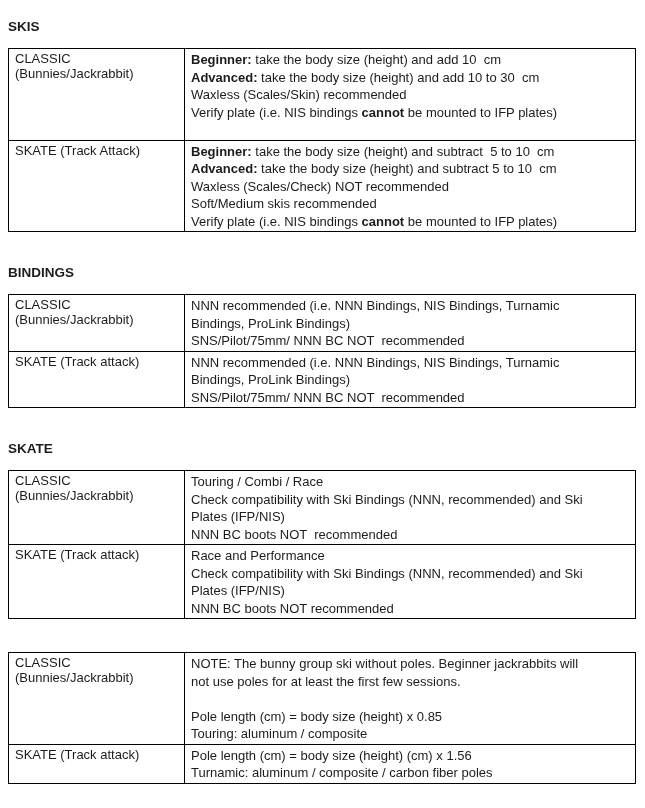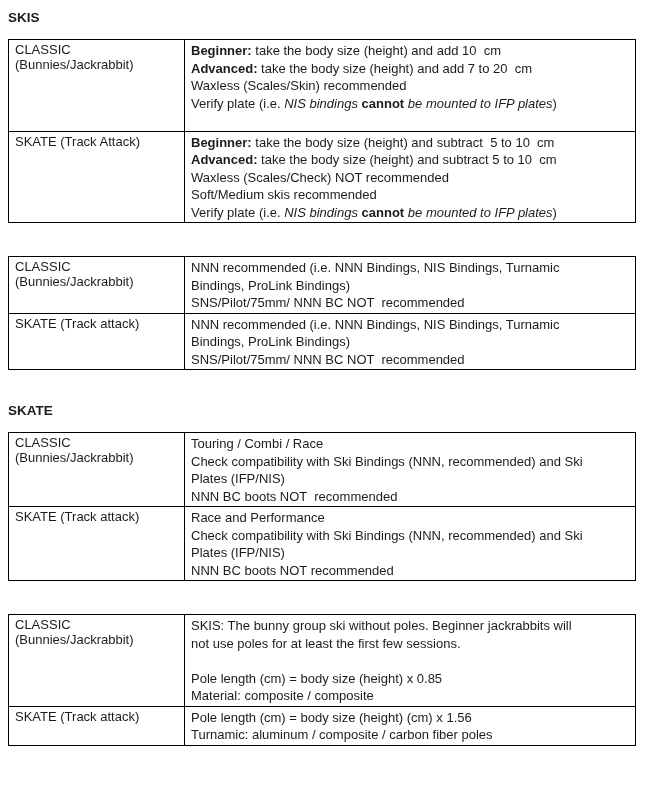--- a/index.html
+++ b/index.html
@@ -17,55 +17,55 @@
     font-size: 13px;
   }
   main {
     padding: 7px 8px 0 8px;
   }
   .section + .section { margin-top: 33px; }
   .heading {
     font-size: 13.5px;
     font-weight: bold;
     line-height: 15px;
-    margin: 3px 0 14px 0;
+    margin: 12px 0 14px 0;
   }
   table.equip {
     border-collapse: collapse;
     table-layout: fixed;
     width: 628px;
   }
   table.equip td {
     border: 1.5px solid var(--border, #000000);
     vertical-align: top;
     padding: 2px 6px 1px 6px;
     overflow: hidden;
   }
   td.cat { width: 176px; }
   .line {
     line-height: 17.5px;
     min-height: 17.5px;
     white-space: pre;
   }
   .b { font-weight: bold; text-align: right; }
-  .i { font-style: italic; }
+  .i { }
 </style>
 </head>
 <body>
 
 <main id="doc">
   <section class="section">
     <h2 class="heading">SKIS</h2>
     <table class="equip">
       <tbody>
   <tr>
     <td class="cat">CLASSIC (Bunnies/Jackrabbit)</td>
     <td class="det">
               <div class="line"><span class="b">Beginner:</span><span> take the body size (height) and add 10  cm</span></div>
-              <div class="line"><span class="b">Advanced:</span><span> take the body size (height) and add 7 to 20  cm</span></div>
+              <div class="line"><span class="b">Advanced:</span><span> take the body size (height) and add 10 to 30  cm</span></div>
               <div class="line"><span>Waxless (Scales/Skin) recommended</span></div>
               <div class="line"><span>Verify plate (i.e. </span><span class="i">NIS bindings</span><span> </span><span class="b">cannot</span><span> </span><span class="i">be mounted to IFP plates</span><span>)</span></div>
               <div class="line"><span></span></div>
             </td>
   </tr>
 
   <tr>
     <td class="cat">SKATE (Track Attack)</td>
     <td class="det">
               <div class="line"><span class="b">Beginner:</span><span> take the body size (height) and subtract  5 to 10  cm</span></div>
@@ -73,20 +73,21 @@
               <div class="line"><span>Waxless (Scales/Check) NOT recommended</span></div>
               <div class="line"><span>Soft/Medium skis recommended</span></div>
               <div class="line"><span>Verify plate (i.e. </span><span class="i">NIS bindings</span><span> </span><span class="b">cannot</span><span> </span><span class="i">be mounted to IFP plates</span><span>)</span></div>
             </td>
   </tr>
 </tbody>
     </table>
   </section>
 
   <section class="section">
+    <h2 class="heading">BINDINGS</h2>
     <table class="equip">
       <tbody>
   <tr>
     <td class="cat">CLASSIC (Bunnies/Jackrabbit)</td>
     <td class="det">
               <div class="line"><span>NNN recommended (i.e. NNN Bindings, NIS Bindings, Turnamic</span></div>
               <div class="line"><span>Bindings, ProLink Bindings)</span></div>
               <div class="line"><span>SNS/Pilot/75mm/ NNN BC NOT  recommended</span></div>
             </td>
   </tr>
@@ -129,25 +130,25 @@
 </tbody>
     </table>
   </section>
 
   <section class="section">
     <table class="equip">
       <tbody>
   <tr>
     <td class="cat">CLASSIC (Bunnies/Jackrabbit)</td>
     <td class="det">
-              <div class="line"><span>SKIS: The bunny group ski without poles. Beginner jackrabbits will</span></div>
+              <div class="line"><span>NOTE: The bunny group ski without poles. Beginner jackrabbits will</span></div>
               <div class="line"><span>not use poles for at least the first few sessions.</span></div>
               <div class="line"><span></span></div>
               <div class="line"><span>Pole length (cm) = body size (height) x 0.85</span></div>
-              <div class="line"><span>Material: composite / composite</span></div>
+              <div class="line"><span>Touring: aluminum / composite</span></div>
             </td>
   </tr>
 
   <tr>
     <td class="cat">SKATE (Track attack)</td>
     <td class="det">
               <div class="line"><span>Pole length (cm) = body size (height) (cm) x 1.56</span></div>
               <div class="line"><span>Turnamic: aluminum / composite / carbon fiber poles</span></div>
             </td>
   </tr>

